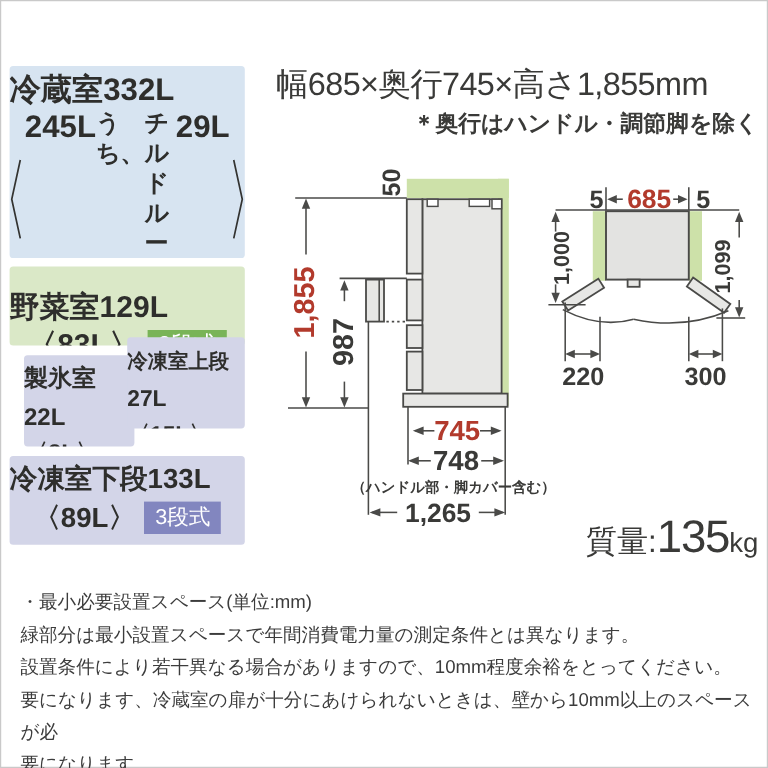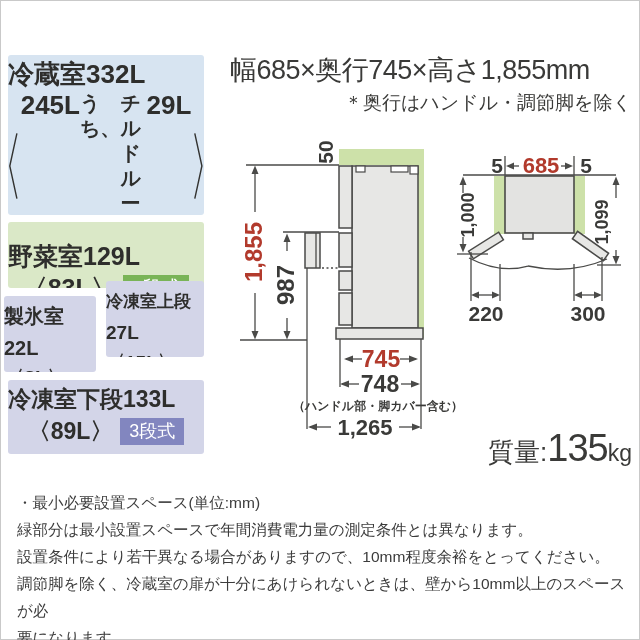--- a/index.html
+++ b/index.html
@@ -21,21 +21,21 @@
   .b-title-lg{font-size:26px;line-height:32px;padding-top:3px}
   .bracket-row{display:flex;justify-content:center;align-items:center;margin-top:1px}
   .bracket-col{display:flex;flex-direction:row;justify-content:center;padding:0 2px}
   .bl-num{font-size:26px;line-height:29px}
   .bl-sm{font-size:20px;line-height:25px}
   .row2{display:flex;justify-content:center;align-items:center;gap:7px;line-height:30px}
   .badge{display:inline-block;color:#fff;font-weight:400;padding:1px 9px 2px;line-height:24px}
   .badge.g{background:var(--badge-green);font-size:19px}
   .badge.p{background:var(--badge-purple);font-size:18px}
   #title{left:230px;top:52px;width:404px;font-size:27px;font-weight:400;letter-spacing:-0.5px;white-space:nowrap}
-  #subtitle{left:290px;top:90px;width:342px;font-size:19px;font-weight:400;text-align:right;white-space:nowrap}
+  #subtitle{left:290px;top:90px;width:342px;font-size:19px;font-weight:700;text-align:right;white-space:nowrap}
   #weight{left:440px;top:427px;width:192px;display:flex;justify-content:flex-end;align-items:baseline;font-weight:400}
   #weight .w-label{font-size:26px}
   #weight .w-value{font-size:38px;letter-spacing:-1px}
   #weight .w-unit{font-size:23px}
   #footnotes{left:17px;top:489px;width:615px;font-size:15.5px;line-height:27px;color:#3c3c3c;font-weight:400}
   svg text.dim{fill:var(--text-dark);font-weight:700;stroke:none;font-family:"Liberation Sans","DejaVu Sans",sans-serif}
   svg text.red{fill:var(--accent-red)}
   svg .gz{fill:var(--green-zone);stroke:none}
   svg .df{fill:var(--diagram-fill);stroke:var(--diagram-stroke);stroke-width:1.5}
   svg .dfb{fill:#e3e3e1;stroke:var(--diagram-stroke);stroke-width:1.6}
@@ -67,21 +67,21 @@
   </div>
 
   <div class="box green" style="left:8px;top:222px;width:196px;height:66px;font-size:25px">
     <div style="line-height:33px;padding-top:18px">野菜室129L</div>
     <div class="row2">
       <span>〈83L〉</span>
       <span class="badge g">2段式</span>
     </div>
   </div>
 
-  <div class="box lav" style="left:4px;top:296px;width:92px;height:76px">
+  <div class="box lav" style="left:20px;top:296px;width:92px;height:76px">
     <div style="font-size:20px;line-height:33px;padding-top:4px">製氷室</div>
     <div style="font-size:20px;line-height:30px">22L〈8L〉</div>
   </div>
 
   <div class="box lav" style="left:106px;top:281px;width:98px;height:76px">
     <div style="font-size:17px;line-height:32px;padding-top:5px">冷凍室上段</div>
     <div style="font-size:19px;line-height:30px">27L〈15L〉</div>
   </div>
 
   <div class="box lav" style="left:8px;top:380px;width:196px;height:74px">
@@ -213,17 +213,17 @@
   <div class="abs" id="weight">
     <span class="w-label">質量:</span>
       <span class="w-value">135</span>
       <span class="w-unit">kg</span>
   </div>
 
   <div class="abs" id="footnotes">
     <div>・最小必要設置スペース(単位:mm)</div>
     <div>緑部分は最小設置スペースで年間消費電力量の測定条件とは異なります。</div>
     <div>設置条件により若干異なる場合がありますので、10mm程度余裕をとってください。</div>
-    <div>調節脚を除く、冷蔵室の扉が十分にあけられないときは、壁から10mm以上のスペースが必</div>
+    <div>要になります、冷蔵室の扉が十分にあけられないときは、壁から10mm以上のスペースが必</div>
     <div>要になります</div>
   </div>
 
 </div>
 
 </body></html>

